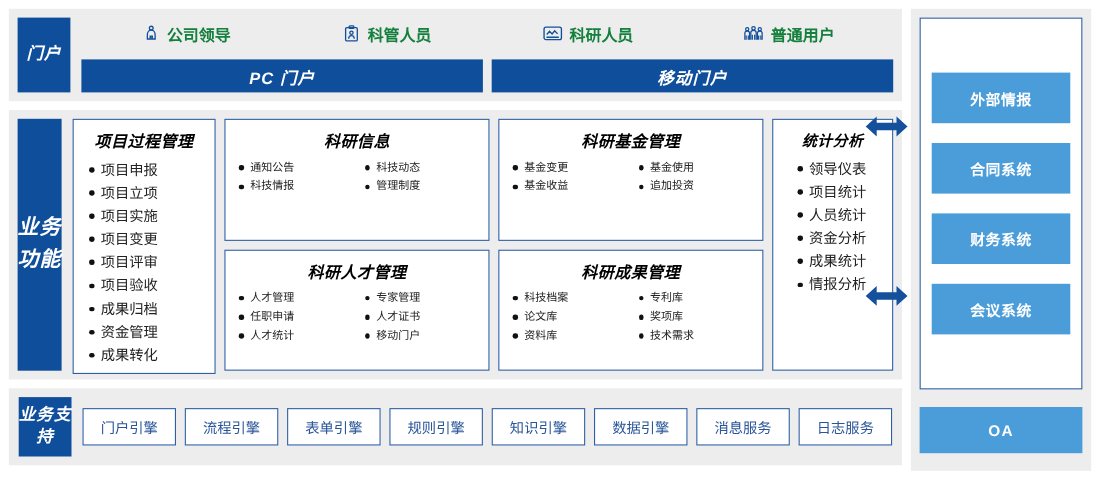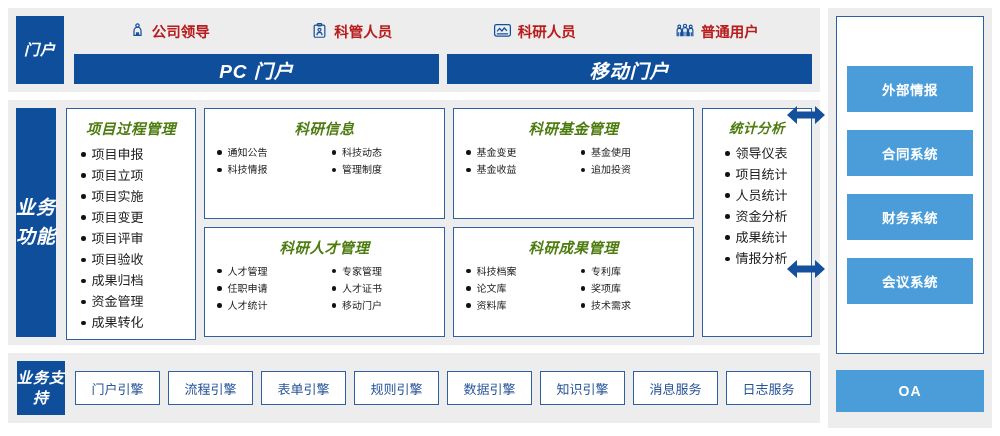--- a/index.html
+++ b/index.html
@@ -75,39 +75,39 @@
   .persona-row {
     display: flex;
     align-items: center;
     height: 28px;
     padding: 0 4px;
   }
   .persona {
     display: flex;
     align-items: center;
     gap: 6px;
-    color: #b91c1c;
+    color: #15803d;
     font-size: 14.5px;
     font-weight: bold;
     flex: 1 1 0;
     justify-content: center;
   }
   .persona-label { white-space: nowrap; }
   .persona .ico { display: flex; align-items: center; }
 
   .portal-bars {
     display: flex;
     gap: 8px;
     height: 30px;
   }
   .portal-bar {
     flex: 1 1 0;
     background: #0e4e9b;
     color: #ffffff;
-    font-size: 19px;
+    font-size: 15px;
     font-weight: bold;
     font-style: italic;
     display: flex;
     align-items: center;
     justify-content: center;
     letter-spacing: 1px;
   }
 
   
   .band-func {
@@ -139,21 +139,21 @@
     border: 1.4px solid #2e5fa3;
     display: flex;
     flex-direction: column;
     align-items: center;
     padding: 8px 4px 6px;
   }
   .card-tall { flex: 1 1 auto; }
   .card-half { flex: 1 1 0; }
 
   .card-title {
-    color: #4d7c0f;
+    color: #000000;
     font-weight: bold;
     font-style: italic;
     font-size: 14.5px;
     text-align: left;
     margin-bottom: 6px;
     letter-spacing: .5px;
   }
   .card-title-sm { font-size: 13.5px; }
 
   .items {
@@ -445,22 +445,22 @@
       </div>
     </div>
 
     <div class="band band-support">
       <div class="row-label">业务支持</div>
       <div class="engines">
         <div class="engine">门户引擎</div>
         <div class="engine">流程引擎</div>
         <div class="engine">表单引擎</div>
         <div class="engine">规则引擎</div>
+        <div class="engine">知识引擎</div>
         <div class="engine">数据引擎</div>
-        <div class="engine">知识引擎</div>
         <div class="engine">消息服务</div>
         <div class="engine">日志服务</div>
       </div>
     </div>
 
   </div>
 
   <div class="arrow arrow-top">
     <svg width="40" height="22" viewBox="0 0 40 22">
       <path d="M1 11 L11 2 L11 7.6 L29 7.6 L29 2 L39 11 L29 20 L29 14.4 L11 14.4 L11 20 Z" fill="#14509c"></path>

